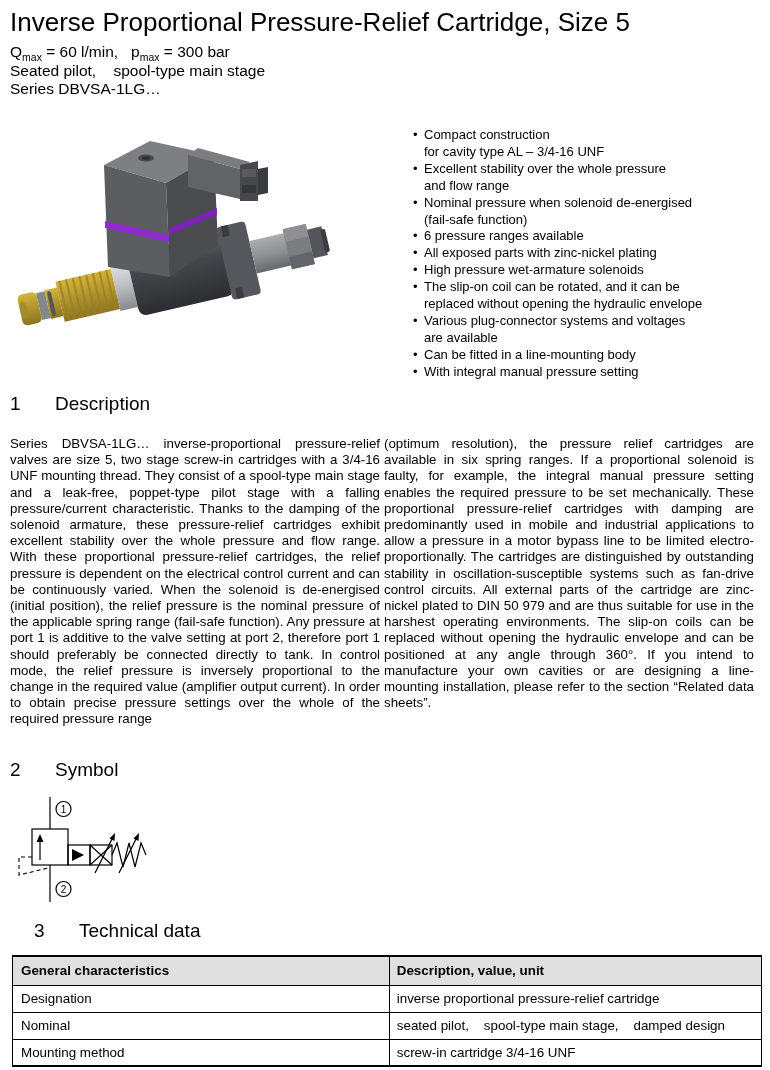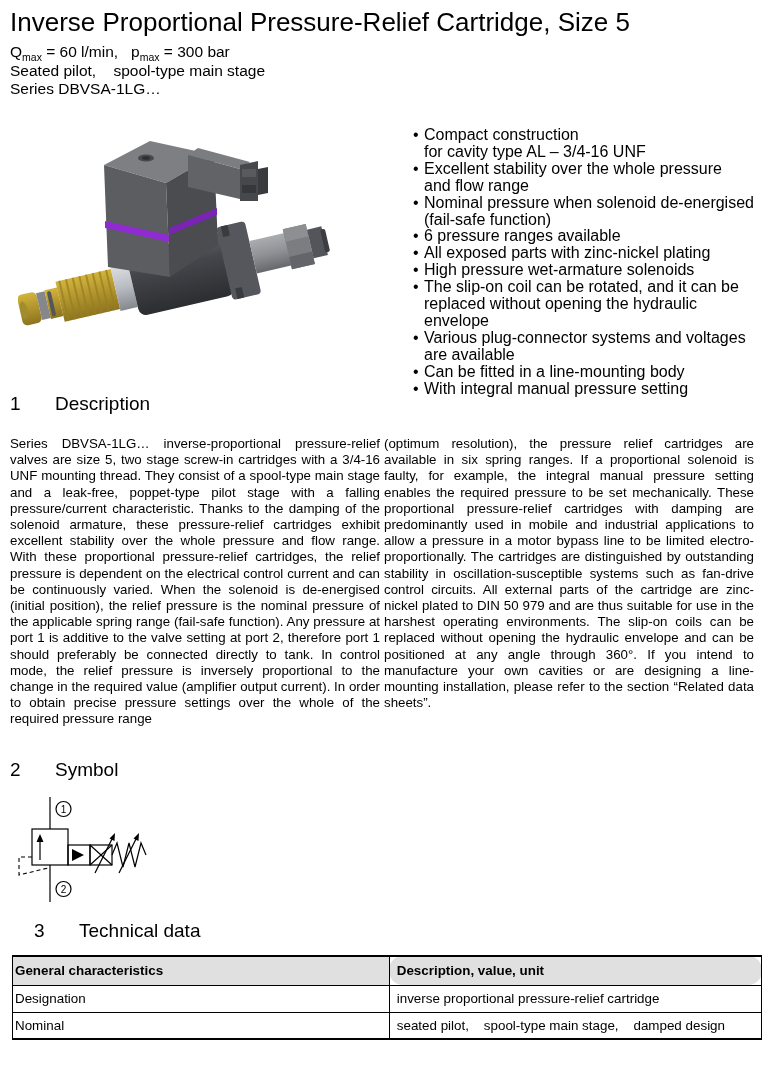--- a/index.html
+++ b/index.html
@@ -21,21 +21,21 @@
   .specline{position:absolute;left:10px;font-size:15.5px;white-space:pre;}
   .specline sub{font-size:10.5px;}
   .spec1{top:43px;}
   .spec2{top:62px;}
   .spec3{top:80px;}
 
   .product-photo{position:absolute;left:18px;top:125px;}
 
   .features{
     position:absolute;left:413px;top:127px;width:352px;
-    list-style:none;font-size:16px;line-height:16.9px;
+    list-style:none;font-size:13px;line-height:16.9px;
   }
   .features li{position:relative;padding-left:11px;}
   .features li::before{content:"\2022";position:absolute;left:0;top:0;}
   .features li span{white-space:pre-line;}
 
   .sec-heading{position:absolute;left:10px;font-size:19px;font-weight:normal;}
   .sec-heading .num{display:inline-block;width:45px;}
   .h-desc{top:393px;}
   .h-sym{top:759px;}
   .h-tech{top:920px;margin-left:24px;}
@@ -58,22 +58,22 @@
     position:absolute;left:12px;top:955px;width:750px;
     border-collapse:collapse;font-size:13.4px;
     border-top:2px solid #000;border-bottom:2px solid #000;
   }
   .tech-table th,.tech-table td{
     border:1px solid #000;text-align:left;font-weight:normal;
     white-space:pre;vertical-align:middle;
   }
   .tech-table th{height:29px;background:var(--table-header-bg);font-weight:bold;}
   .tech-table td{height:27px;}
-  .tech-table .c1{width:50.3%;padding-left:2px;}
-  .tech-table .c2{width:49.7%;padding-left:7px;border-radius:14px;}
+  .tech-table .c1{width:50.3%;padding-left:8px;}
+  .tech-table .c2{width:49.7%;padding-left:7px;}
 
   .stripe{fill:var(--accent-stripe);}
   .stripe-side{fill:#7a24b4;}
   .coil-front{fill:var(--coil-gray);}
 </style>
 </head>
 <body>
 
 <h1 class="title">Inverse Proportional Pressure-Relief Cartridge, Size 5</h1>
 
@@ -245,14 +245,18 @@
       <tr>
         <td class="c1">Designation</td>
         <td class="c2">inverse proportional pressure-relief cartridge</td>
       </tr>
 
       <tr>
         <td class="c1">Nominal</td>
         <td class="c2">seated pilot,    spool-type main stage,    damped design</td>
       </tr>
 
+      <tr>
+        <td class="c1">Mounting method</td>
+        <td class="c2">screw-in cartridge 3/4-16 UNF</td>
+      </tr>
     </tbody>
 </table>
 
 </body></html>

